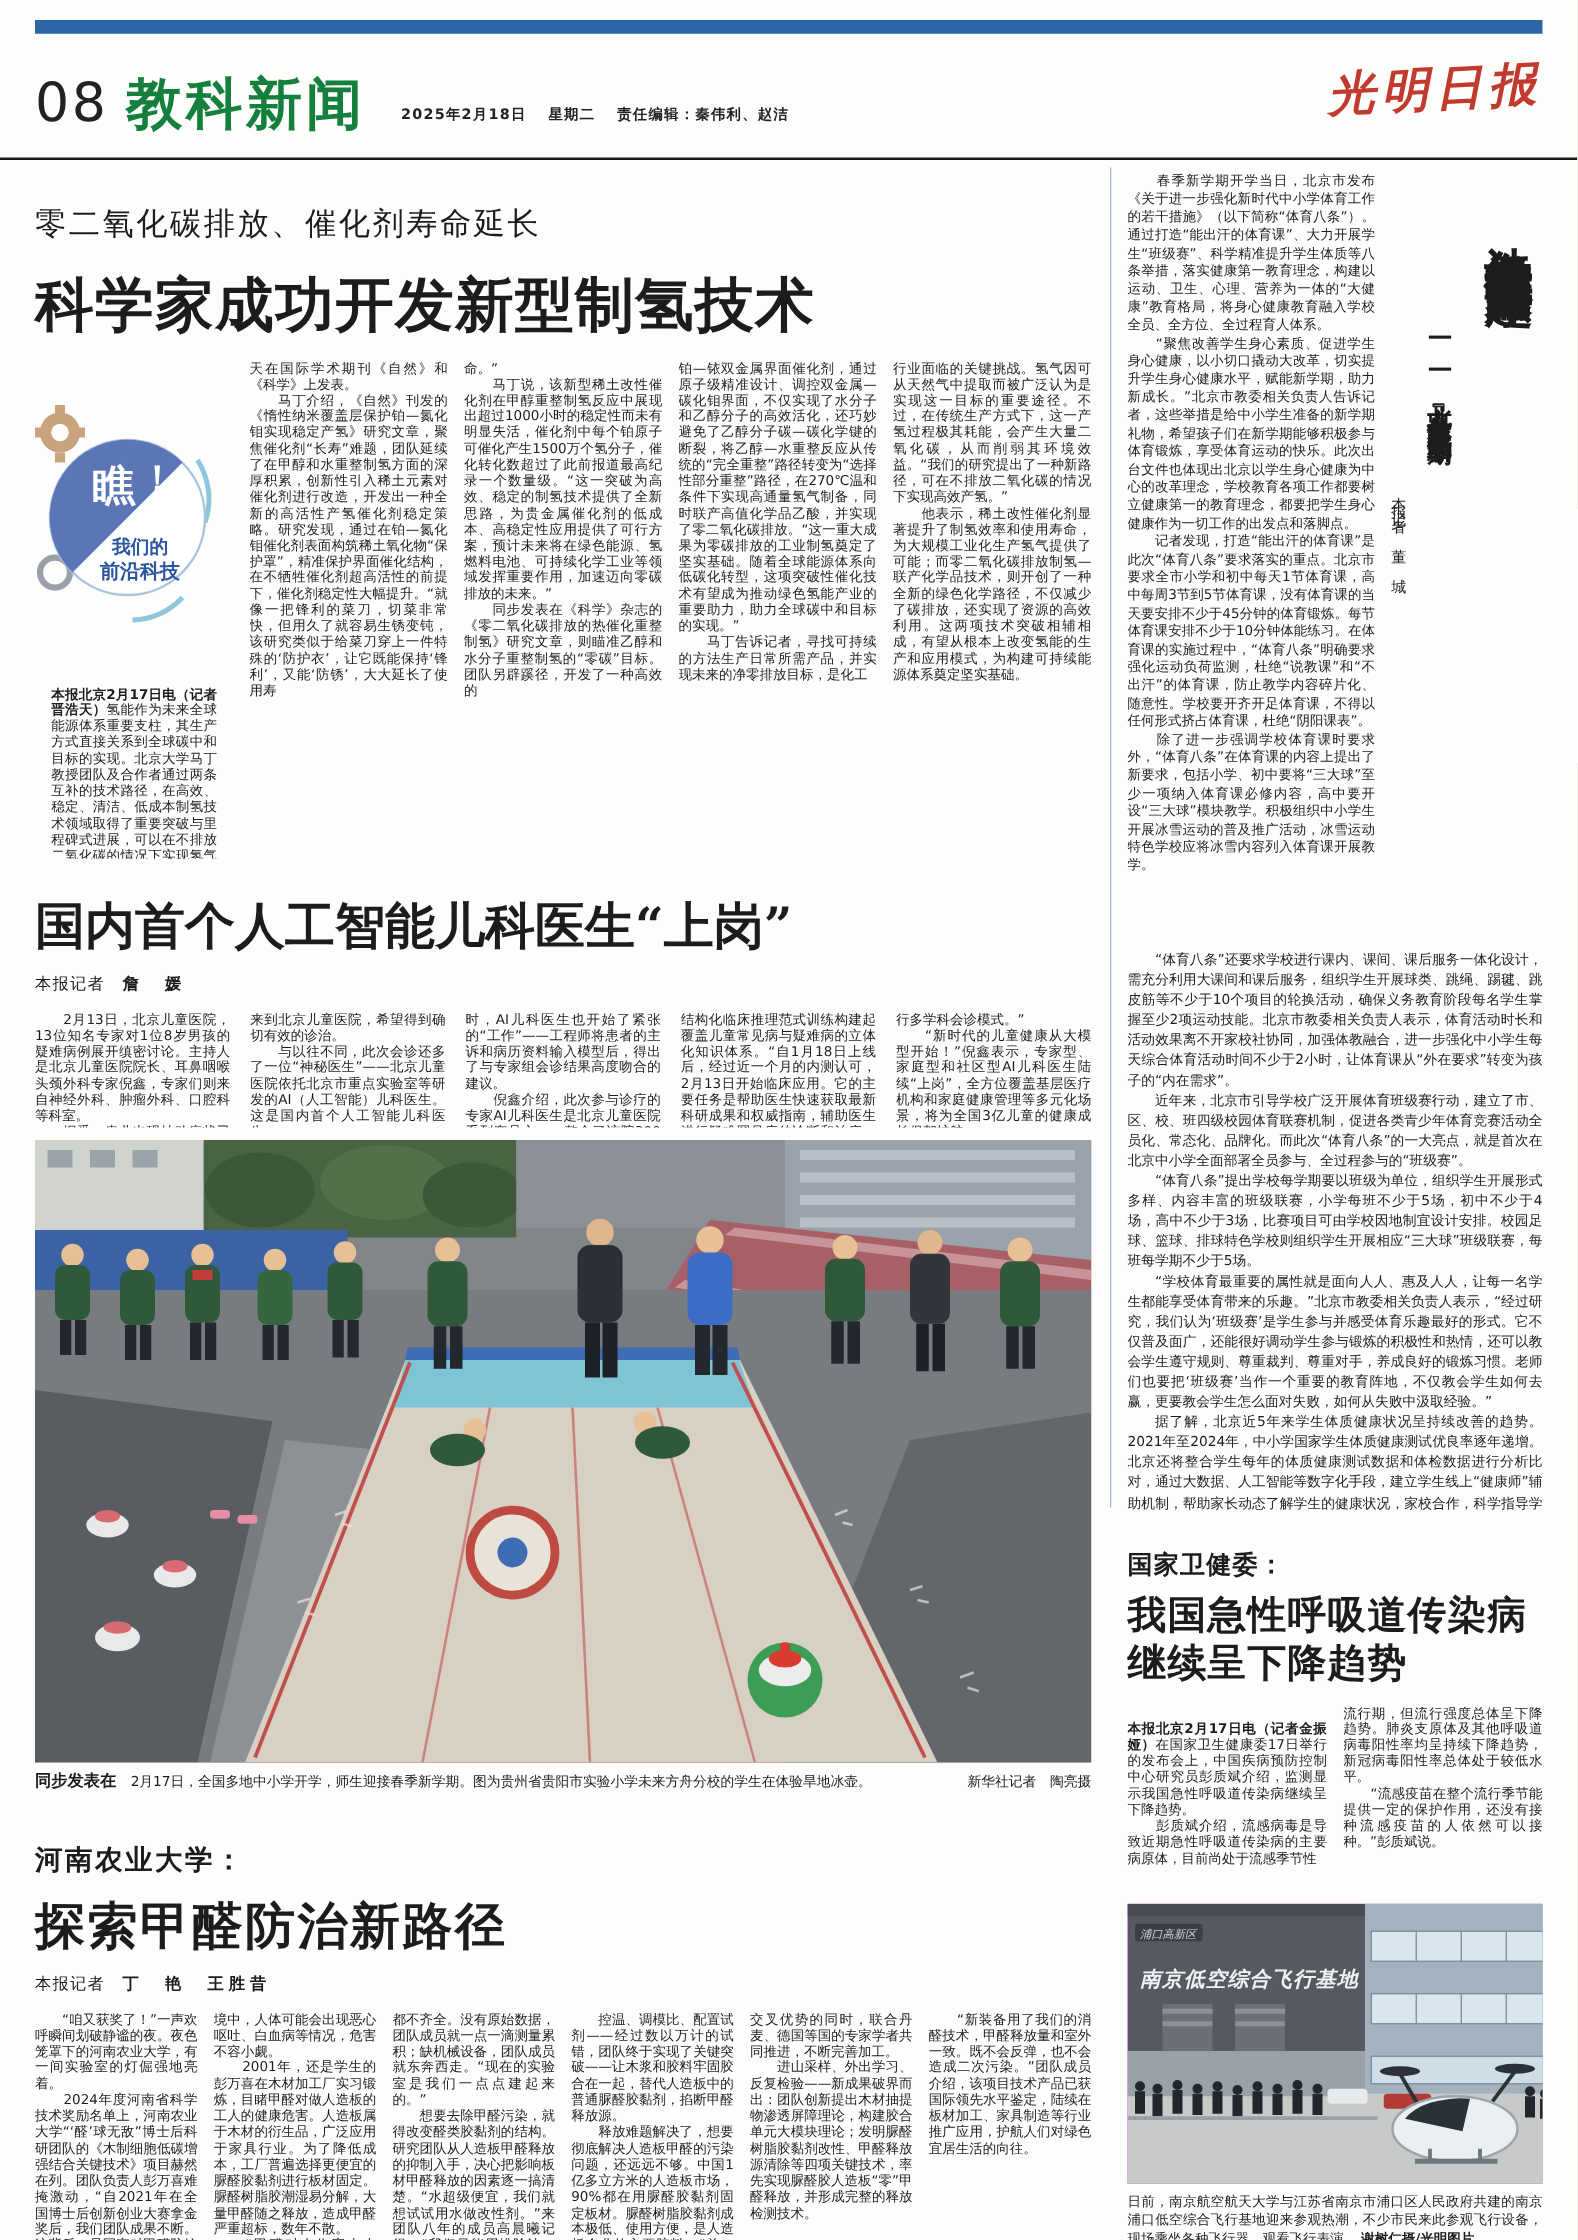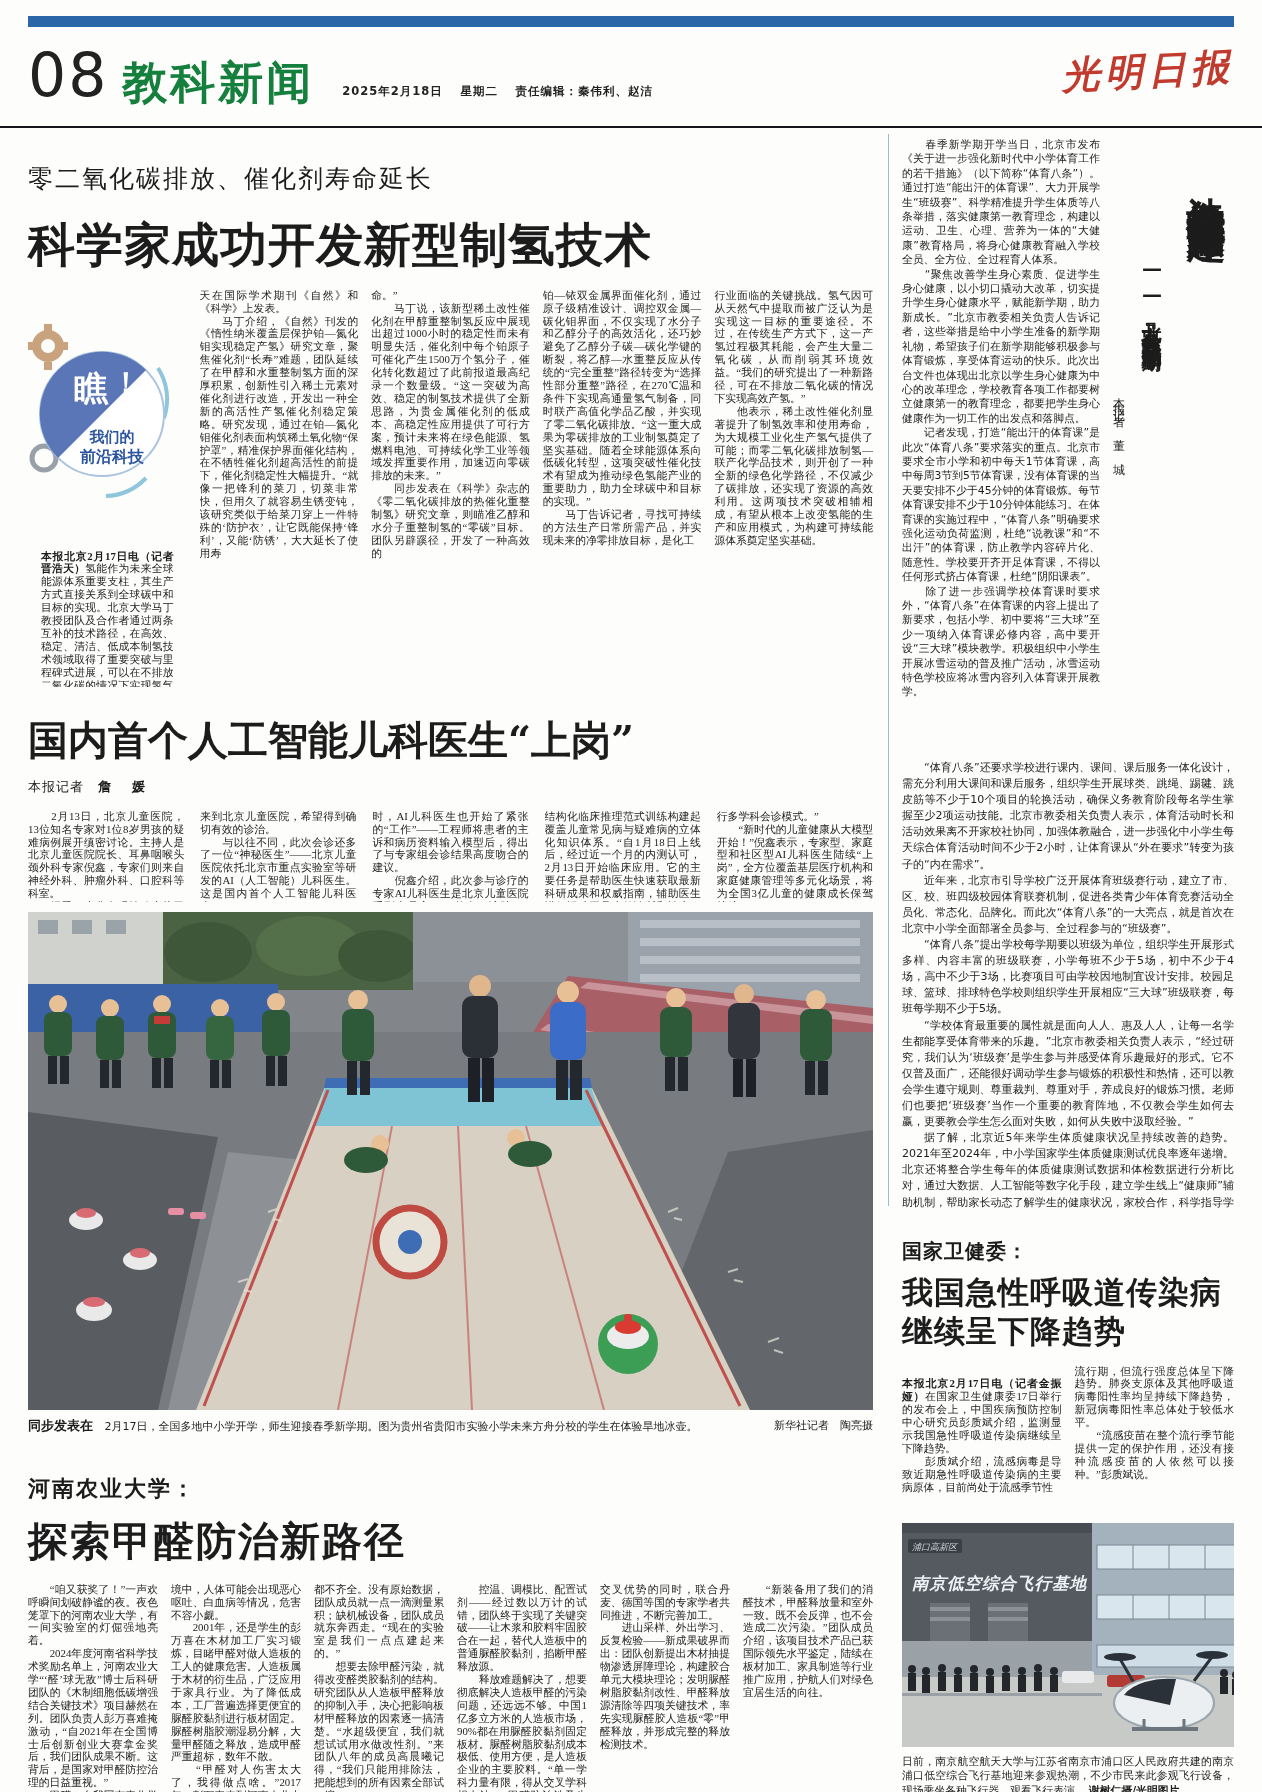--- a/index.html
+++ b/index.html
@@ -2,33 +2,33 @@
 <html><head>
 <meta charset="utf-8">
 <style>
   html,body{margin:0;padding:0;background:#e8e8e4;}
   .page{position:relative;width:1262px;height:1792px;background:#fdfdfb;margin:0 auto;
         font-family:"DejaVu Sans","Liberation Sans",sans-serif;color:#1c1c1c;overflow:hidden;}
   
   .hdr{padding:0 28px;border-bottom:2px solid #15171a;height:112px;box-sizing:border-box;}
   .hdr-bar{height:11px;background:#2a66a8;margin-top:16px;}
   .hdr-row{display:flex;align-items:flex-end;height:78px;}
-  .pageno{font-size:60px;font-weight:400;color:#222;line-height:1;letter-spacing:2px;}
+  .pageno{font-size:43px;font-weight:400;color:#222;line-height:1;letter-spacing:2px;}
   .section-title{font-size:45px;font-weight:900;color:#15803d;margin-left:14px;line-height:1;letter-spacing:3px;}
   .dateline{margin-left:28px;font-size:11.5px;font-weight:700;color:#222;padding-bottom:6px;letter-spacing:1px;}
   .logo{margin-left:auto;font-family:"DejaVu Serif","Liberation Serif",serif;font-style:italic;
         font-weight:900;color:#c23a2e;font-size:38px;letter-spacing:5px;transform:rotate(-3deg);padding-bottom:8px;}
   
   .content{display:flex;padding:0 28px;}
   .left{width:845px;flex:none;}
   .vrule{width:1px;background:#9cb9d8;margin:6px 13px 0 15px;height:1072px;flex:none;}
   .right{flex:1;min-width:0;}
   
   .cols{display:flex;gap:13px;text-align:justify;}
-  .coltxt{flex:1;min-width:0;font-size:10.8px;line-height:12.9px;white-space:pre-line;overflow:hidden;text-align:justify;font-family:Liberation Serif, serif;}
+  .coltxt{flex:1;min-width:0;font-size:10.8px;line-height:12.9px;white-space:pre-line;overflow:hidden;text-align:justify;}
   .lead-b{font-weight:700;}
   
   .h-kicker{font-size:25px;margin-top:34px;letter-spacing:2px;}
   .h-head{font-size:47px;font-weight:900;letter-spacing:1px;margin-top:24px;line-height:1.1;
           font-family:"DejaVu Serif","Liberation Serif",serif;}
   .h-cols{margin-top:18px;height:398px;overflow:hidden;}
   
   .badge{position:relative;height:222px;}
   .badge svg{position:absolute;left:-2px;top:6px;}
   
@@ -287,20 +287,23 @@
       </div>
       <div class="cap1">
         <span class="credit">新华社记者　陶亮摄</span>
         <span class="cap-t">同步发表在</span>
         <span>2月17日，全国多地中小学开学，师生迎接春季新学期。图为贵州省贵阳市实验小学未来方舟分校的学生在体验旱地冰壶。</span>
       </div>
 
       <div>
         <div class="f-kicker">河南农业大学：</div>
         <div class="f-head">探索甲醛防治新路径</div>
+        <div class="byline">
+          <span>本报记者</span>　<b>丁　艳　王胜昔</b>
+        </div>
         <div class="cols f-cols">
           <div class="coltxt">　　“咱又获奖了！”一声欢呼瞬间划破静谧的夜。夜色笼罩下的河南农业大学，有一间实验室的灯倔强地亮着。
 　　2024年度河南省科学技术奖励名单上，河南农业大学“‘醛’球无敌”博士后科研团队的《木制细胞低碳增强结合关键技术》项目赫然在列。团队负责人彭万喜难掩激动，“自2021年在全国博士后创新创业大赛拿金奖后，我们团队成果不断。这背后，是国家对甲醛防控治理的日益重视。”
 　　甲醛，在我国有毒化学品优先控制名单上高居第二位，被世界卫生组织确定为致癌致畸形物质。油漆涂料、人造板材等装修装饰材料是产生甲醛污染的重要来源。长期处于甲醛浓度较高的环</div>
           <div class="coltxt">境中，人体可能会出现恶心呕吐、白血病等情况，危害不容小觑。
 　　2001年，还是学生的彭万喜在木材加工厂实习锻炼，目睹甲醛对做人造板的工人的健康危害。人造板属于木材的衍生品，广泛应用于家具行业。为了降低成本，工厂普遍选择更便宜的脲醛胶黏剂进行板材固定。脲醛树脂胶潮湿易分解，大量甲醛随之释放，造成甲醛严重超标，数年不散。
 　　“甲醛对人伤害太大了，我得做点啥。”2017年，彭万喜来到河南农业大学，组建“‘醛’球无敌”研究团队，和更多志同道合的人一起啃甲醛防治这块“硬骨头”。
 　　一切从零开始。临时搭建的实验室，桌椅板凳</div>
           <div class="coltxt">都不齐全。没有原始数据，团队成员就一点一滴测量累积；缺机械设备，团队成员就东奔西走。“现在的实验室是我们一点点建起来的。”
 　　想要去除甲醛污染，就得改变醛类胶黏剂的结构。研究团队从人造板甲醛释放的抑制入手，决心把影响板材甲醛释放的因素逐一搞清楚。“水超级便宜，我们就想试试用水做改性剂。”来团队八年的成员高晨曦记得，“我们只能用排除法，把能想到的所有因素全部试一遍。”</div>

